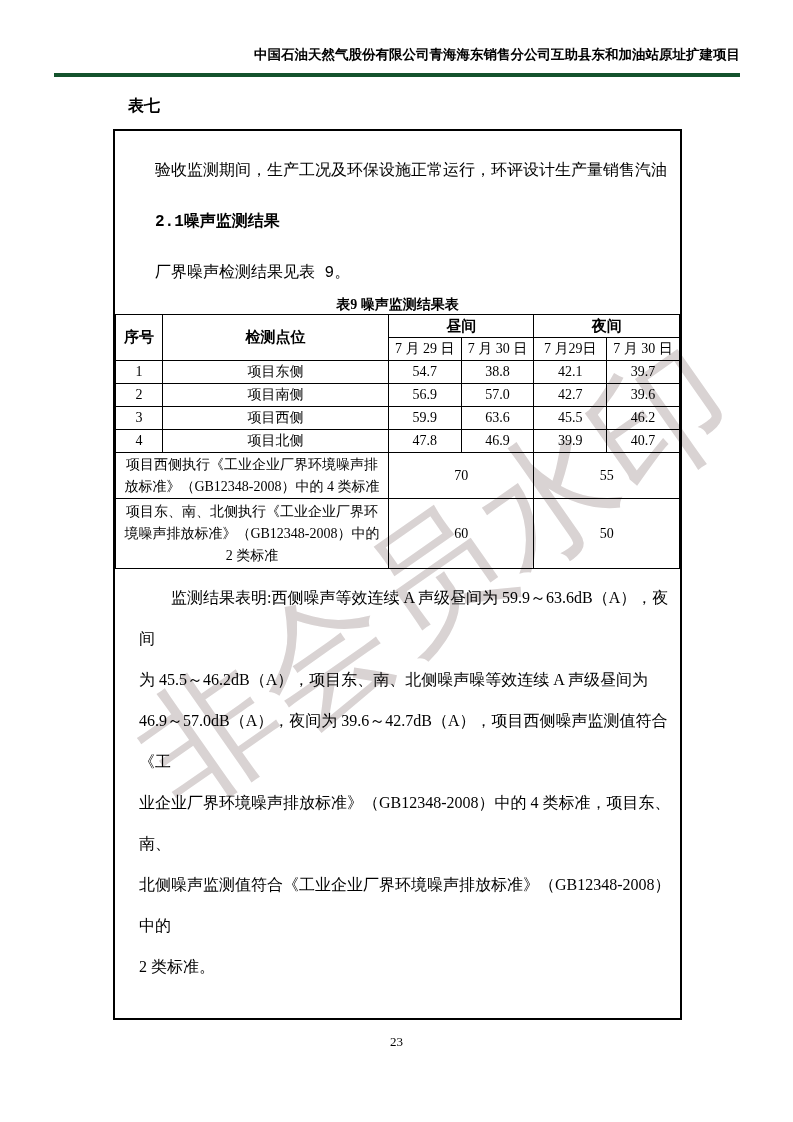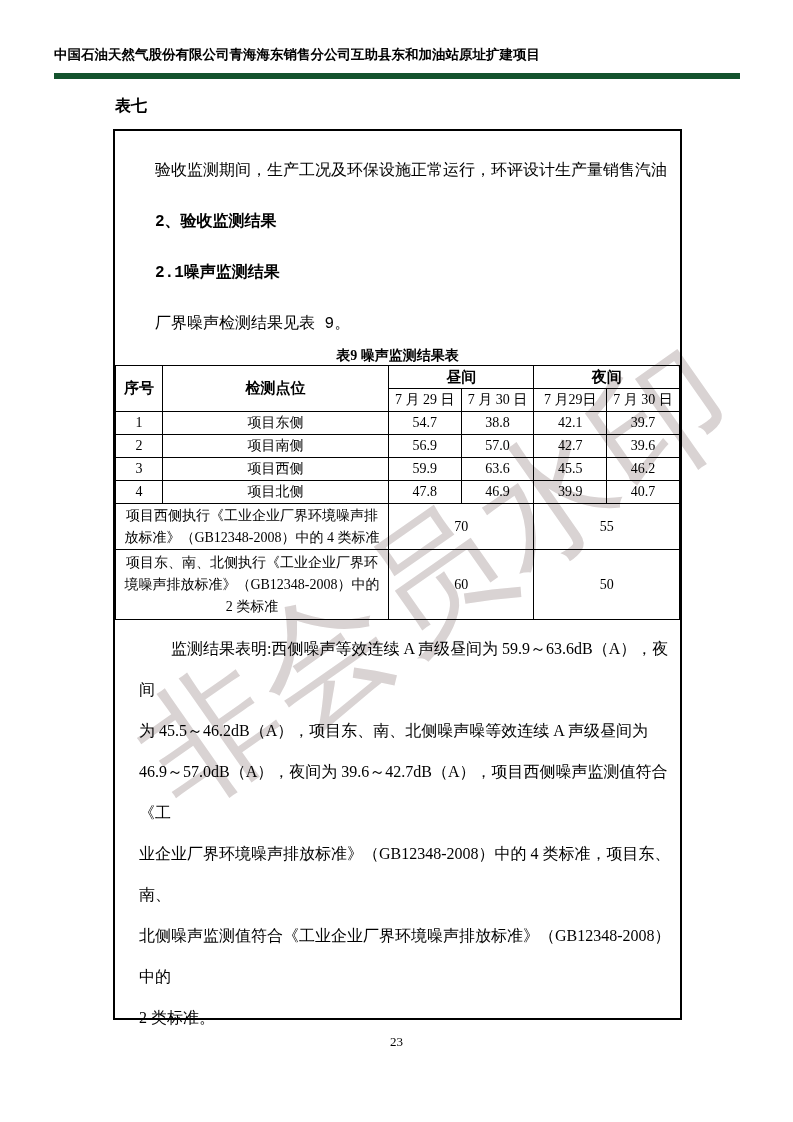--- a/index.html
+++ b/index.html
@@ -13,25 +13,25 @@
   .watermark {
     position:absolute; left:437px; top:578px;
     transform:translate(-50%,-50%) rotate(-35deg);
     font-size:135px; letter-spacing:2px; white-space:nowrap;
     color:#d9d3d3; z-index:0; font-weight:400;
     font-family:"Liberation Sans","DejaVu Sans",sans-serif;
     user-select:none;
   }
   .doc-header {
     position:absolute; top:46px; left:54px; width:686px;
-    text-align:left; font-size:13.5px; font-weight:bold;
-    border-bottom:6px solid #14532d; padding-bottom:9px; z-index:1;
+    text-align:right; font-size:13.5px; font-weight:bold;
+    border-bottom:4px solid #14532d; padding-bottom:9px; z-index:1;
   }
   .table-seven {
-    position:absolute; top:96px; left:115px;
+    position:absolute; top:96px; left:128px;
     font-size:16px; font-weight:bold; z-index:1;
   }
   .content-box {
     position:absolute; left:113px; top:129px; width:569px; height:891px;
     border:2px solid #000; z-index:1; background:transparent;
   }
   .para { font-size:16px; margin-left:8px; margin-right:8px; line-height:22px; }
   .bold { font-weight:bold; }
   .indent { padding-left:2em; }
   .mt-lg { margin-top:18px; }
@@ -67,21 +67,20 @@
 <div class="doc-header">中国石油天然气股份有限公司青海海东销售分公司互助县东和加油站原址扩建项目</div>
 
 <div class="table-seven">表七</div>
 
 <div class="content-box">
 
 
 
   <div class="para indent mt-md">验收监测期间，生产工况及环保设施正常运行，环评设计生产量销售汽油</div>
 
-  <div class="para bold indent mt-md">2、验收监测结果</div>
 
   <div class="para bold indent mt-md">2.1噪声监测结果</div>
 
   <div class="para indent mt-md">厂界噪声检测结果见表 9。</div>
 
   <div class="t9-title">表9  噪声监测结果表</div>
 
   <table class="noise">
     <colgroup>
       <col style="width:8.3%">

